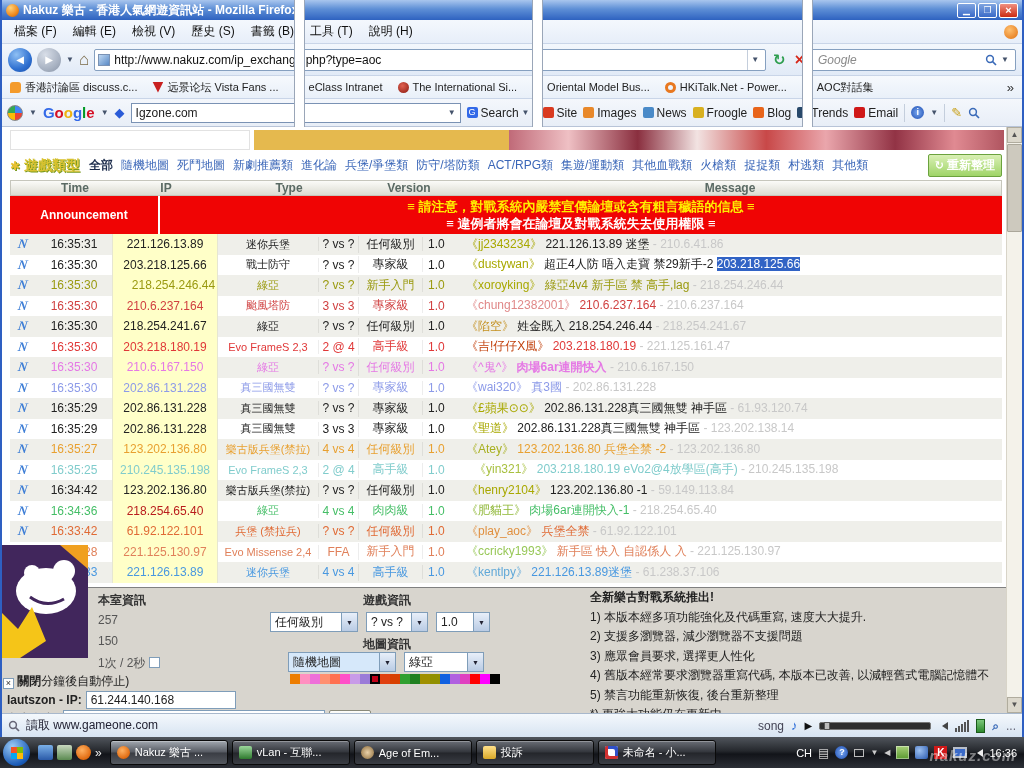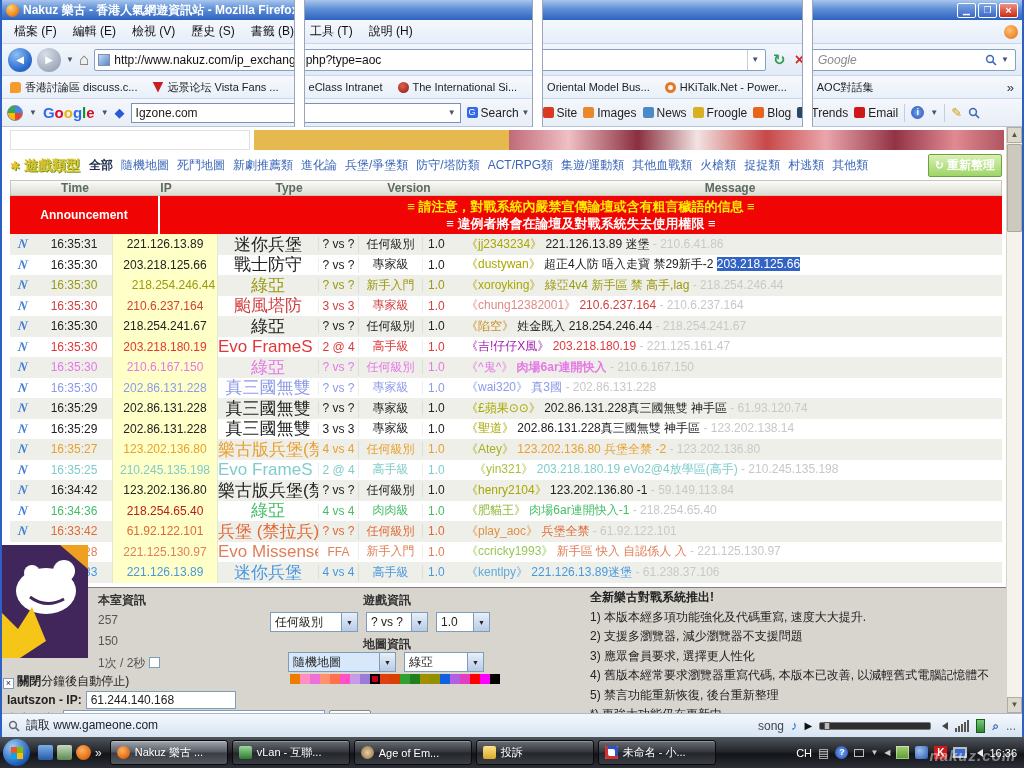--- a/index.html
+++ b/index.html
@@ -75,21 +75,21 @@
 .ann{display:flex;background:#F00404;color:#fff;font-weight:bold}
 .annlabel{width:150px;display:flex;align-items:center;justify-content:center;border-right:2px solid #fff}
 .annmsg{flex:1;text-align:center;padding:2px 0;line-height:17px;font-size:13px}
 .annmsg .l1{color:#FFEE00}
 .row{display:flex;height:20.5px;align-items:center;white-space:nowrap}
 .c{overflow:hidden}
 .c-icon{width:26px;text-align:center}
 .nico{display:inline-block;font-family:"Liberation Serif","DejaVu Serif",serif;font-style:italic;font-weight:bold;color:#3F7FD6;transform:skewX(-8deg);font-size:13px}
 .c-time{width:76px;text-align:center}
 .c-ip{width:106px;align-self:stretch;display:flex;align-items:center;justify-content:center;background:#FFFFC8;border-left:1px solid #E6E6D2;border-right:1px solid #E6E6D2;color:#222}
-.c-type{width:100px;text-align:center;font-size:17px}
+.c-type{width:100px;text-align:center;font-size:11px}
 .c-vs{width:40px;text-align:center;border-left:1px solid rgba(0,0,0,.07)}
 .c-lv{width:64px;text-align:center;border-left:1px solid rgba(0,0,0,.07)}
 .c-ver{width:36px;padding-left:5px;border-left:1px solid rgba(0,0,0,.07)}
 .c-msg{flex:1;padding-left:8px}
 .c-msg .tail{color:#C8C8C8}
 .c-msg .sel{background:#3163C5;color:#fff}
 
 .mascot{position:absolute;left:0;top:418px;width:86px;height:113px;background:#41265C;z-index:6}
 
 .panel{position:absolute;left:0;top:460px;right:16px;height:126px;background:#D8D5CE;border-top:1px solid #808080;color:#222;overflow:hidden;z-index:5}
@@ -371,21 +371,21 @@
             <span class="c c-msg"><span class="user" style="color: rgb(196, 144, 32);">《陷空》</span><span class="txt" style="color: rgb(34, 34, 34);"> 姓金既入 218.254.246.44 </span><span class="tail"> - 218.254.241.67</span></span>
           </div>
           <div class="row" style="background: rgb(255, 255, 255);">
             <span class="c c-icon"><span class="nico">N</span></span>
             <span class="c c-time" style="color: rgb(224, 56, 56);">16:35:30</span>
             <span class="c c-ip" style="color: rgb(224, 56, 56);">203.218.180.19</span>
             <span class="c c-type" style="color: rgb(224, 56, 56);">Evo FrameS 2,3</span>
             <span class="c c-vs" style="color: rgb(224, 56, 56);">2 @ 4</span>
             <span class="c c-lv" style="color: rgb(224, 56, 56);">高手級</span>
             <span class="c c-ver" style="color: rgb(224, 56, 56);">1.0</span>
-            <span class="c c-msg"><span class="user" style="color: #a21caf;">《吉!仔仔X風》</span><span class="txt" style="color: rgb(224, 56, 56);"> 203.218.180.19 </span><span class="tail"> - 221.125.161.47</span></span>
+            <span class="c c-msg"><span class="user" style="color: #c2410c;">《吉!仔仔X風》</span><span class="txt" style="color: rgb(224, 56, 56);"> 203.218.180.19 </span><span class="tail"> - 221.125.161.47</span></span>
           </div>
           <div class="row" style="background: rgb(239, 239, 234);">
             <span class="c c-icon"><span class="nico">N</span></span>
             <span class="c c-time" style="color: rgb(229, 120, 229);">16:35:30</span>
             <span class="c c-ip" style="color: rgb(229, 120, 229);">210.6.167.150</span>
             <span class="c c-type" style="color: rgb(229, 120, 229);">綠亞</span>
             <span class="c c-vs" style="color: rgb(229, 120, 229);">? vs ?</span>
             <span class="c c-lv" style="color: rgb(229, 120, 229);">任何級別</span>
             <span class="c c-ver" style="color: rgb(229, 120, 229);">1.0</span>
             <span class="c c-msg"><span class="user" style="color: rgb(229, 120, 229);">《^鬼^》</span><span class="txt" style="color: rgb(229, 120, 229); font-weight: bold;"> 肉場6ar連開快入 </span><span class="tail"> - 210.6.167.150</span></span>

